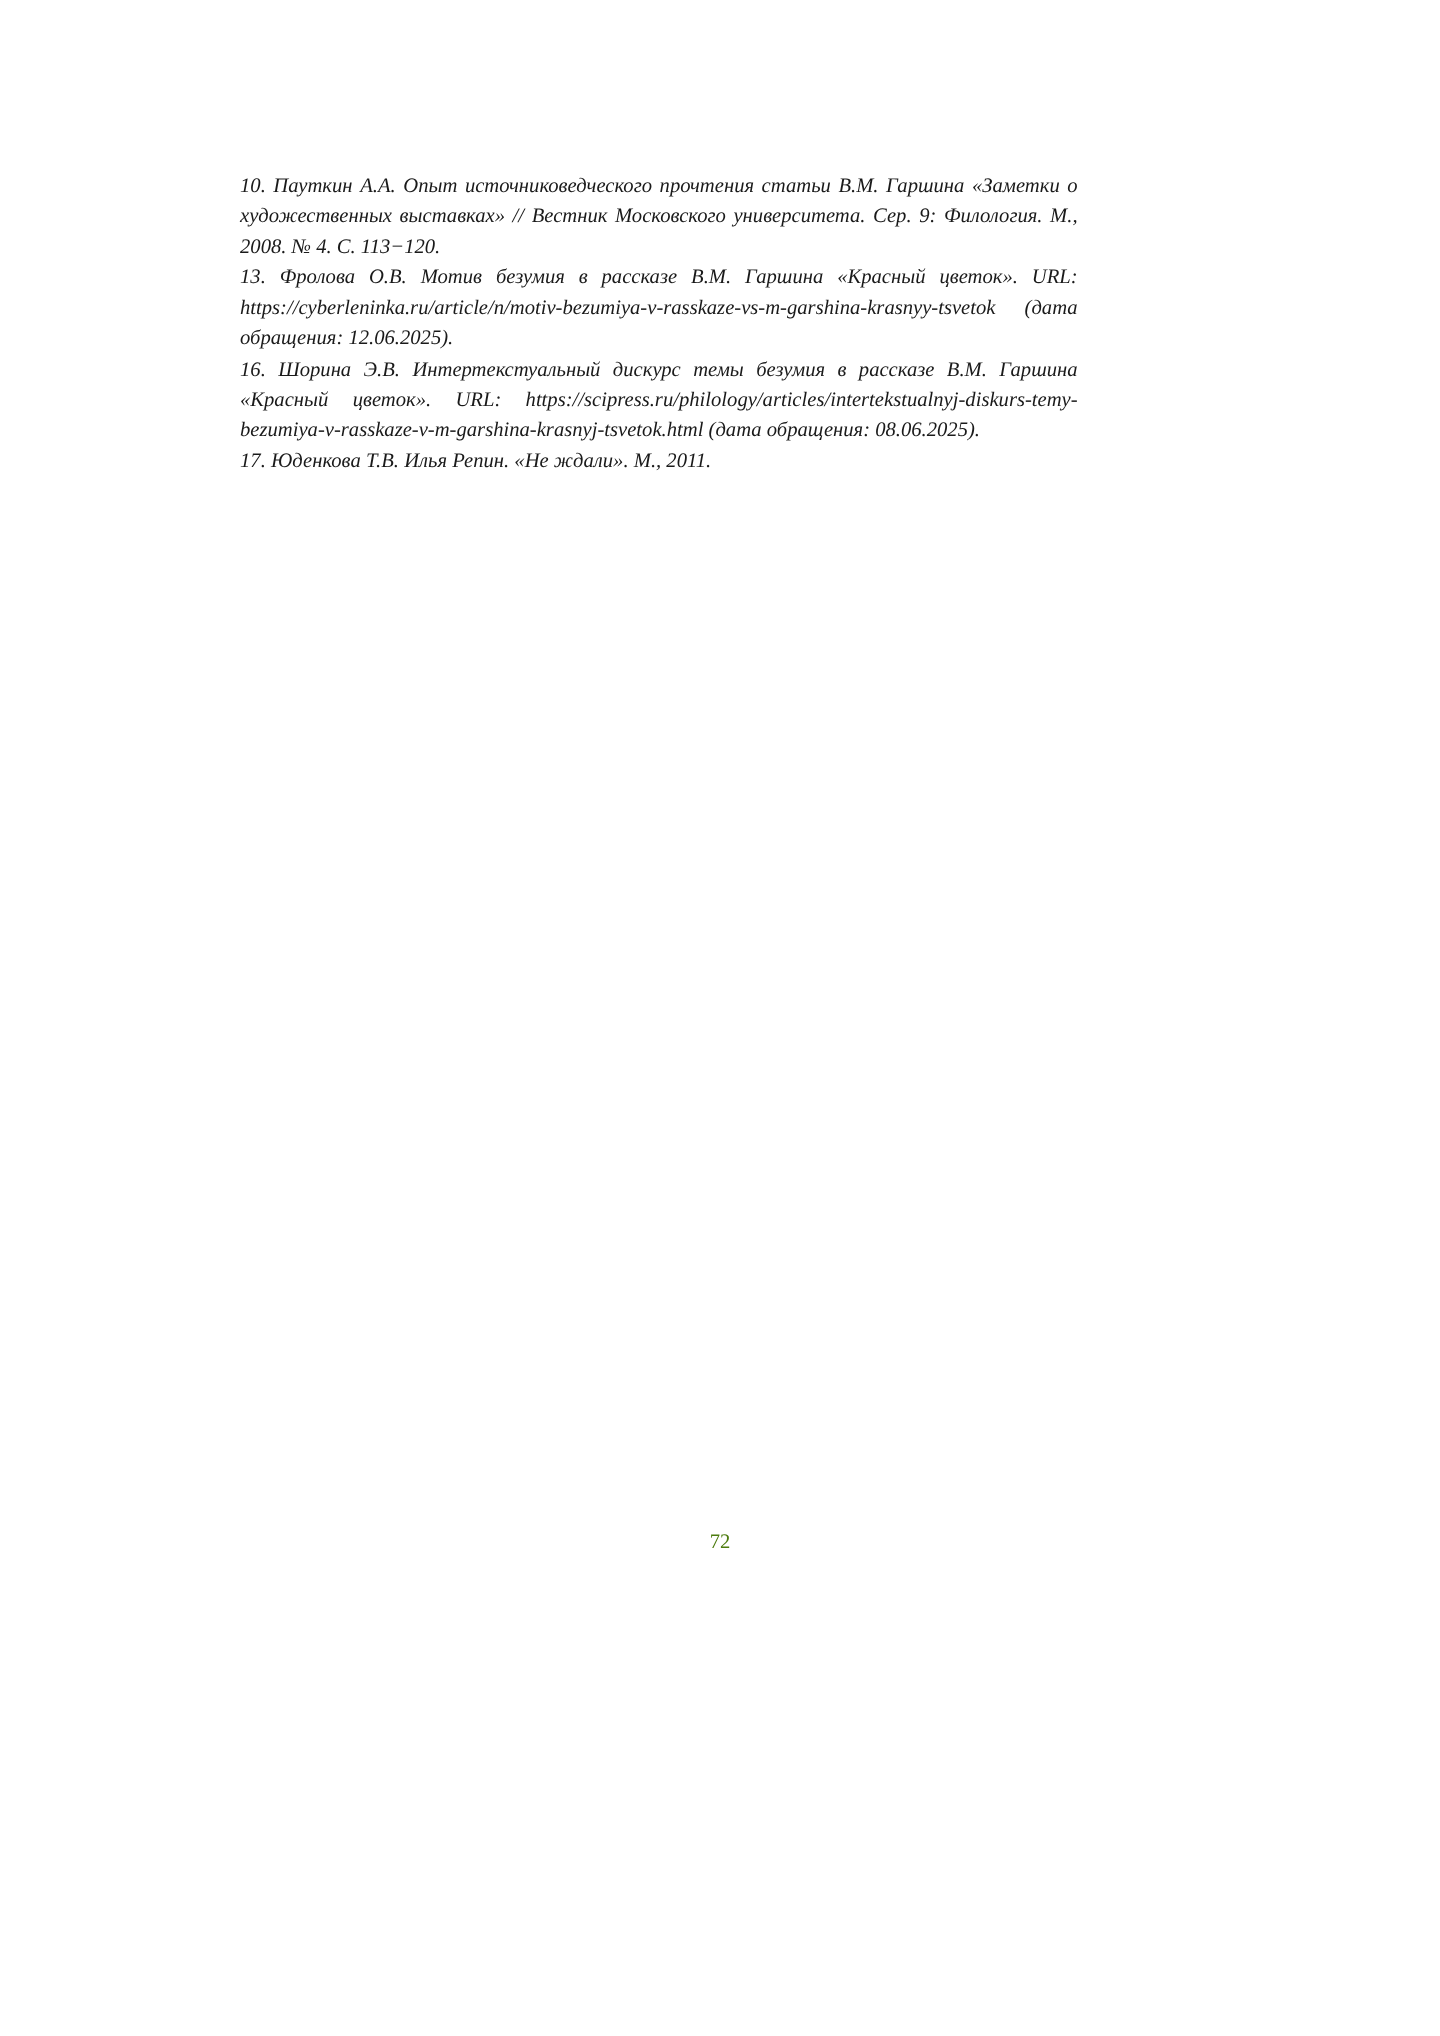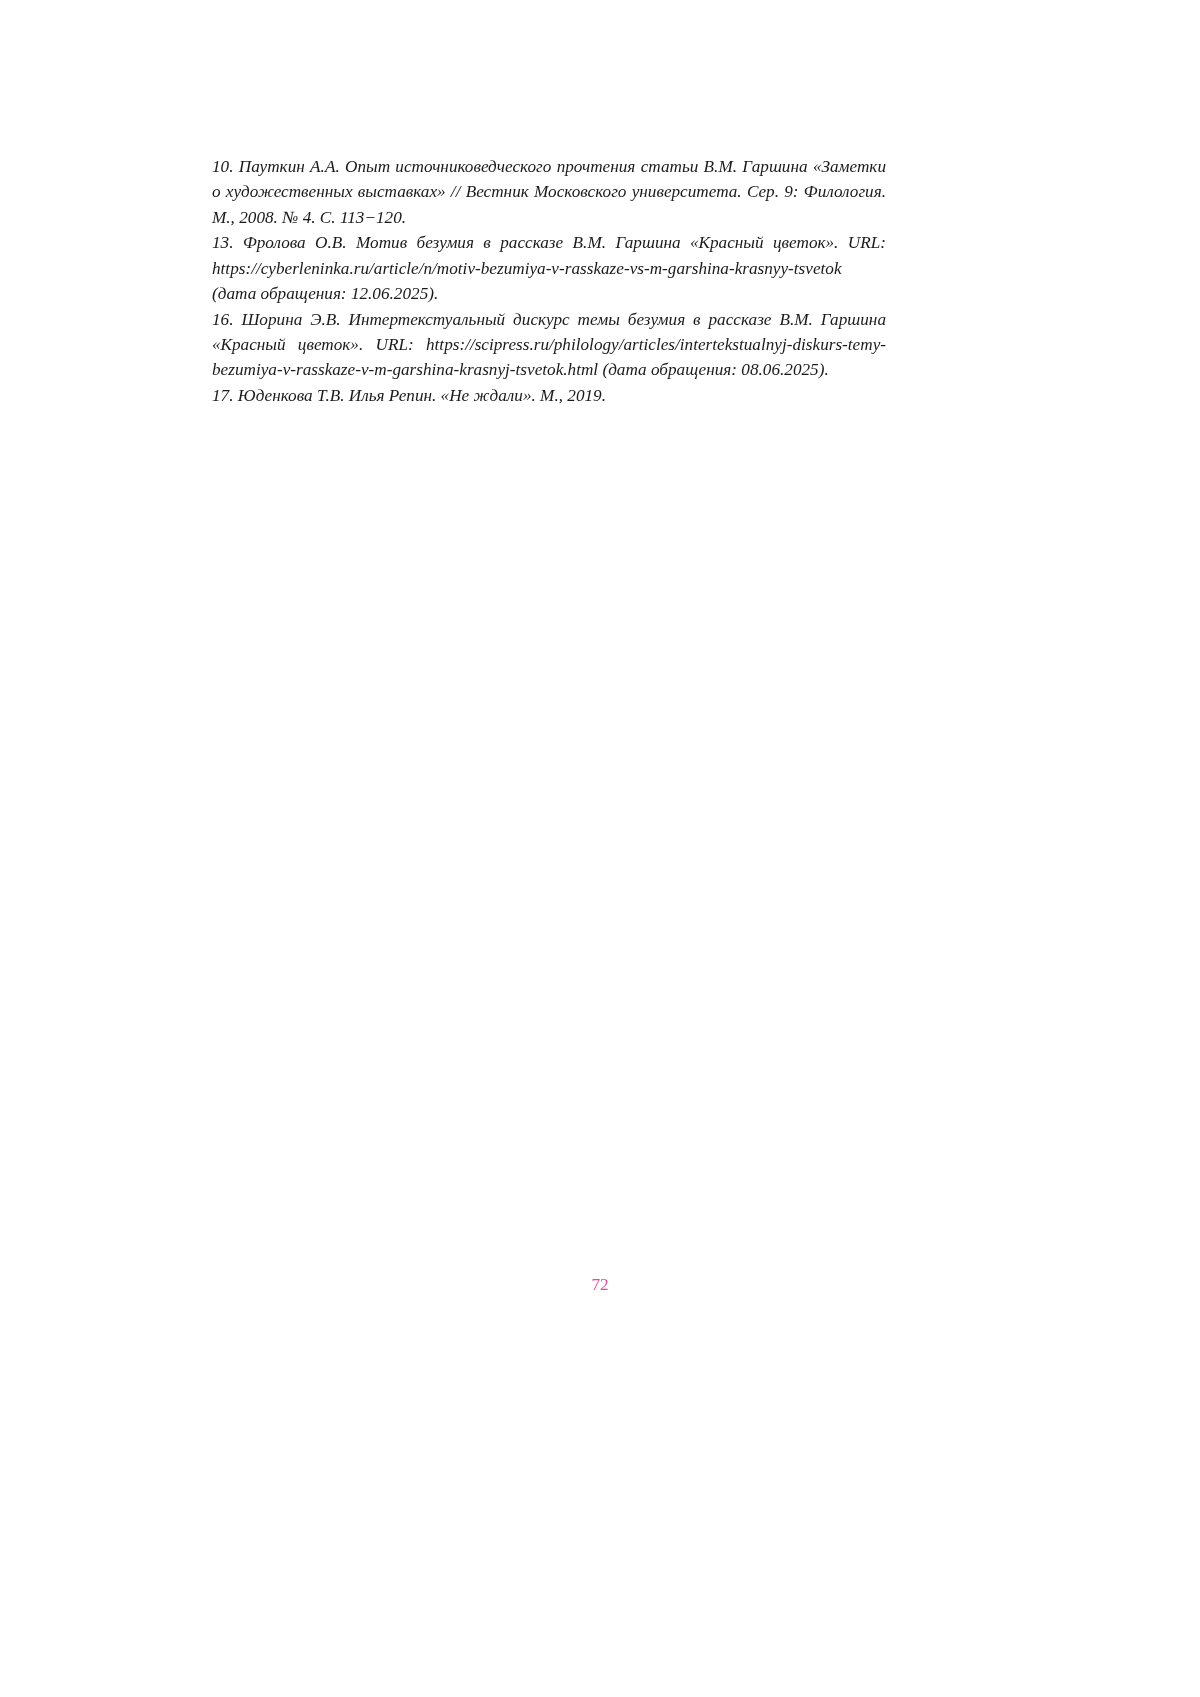--- a/index.html
+++ b/index.html
@@ -23,52 +23,52 @@
     background: #ffffff;
   }
   .content {
     position: absolute;
     left: 196px;
     top: 138px;
     width: 706px;
   }
   .ref-list {
     list-style: none;
-    margin: 16px;
+    margin: 4px;
     padding: 0;
   }
   .ref {
     font-style: italic;
     font-size: 17.2px;
     line-height: 1.47;
     text-align: justify;
     text-justify: inter-word;
     margin: 0 0 0.5px 0;
     hyphens: none;
   }
   .page-number {
     position: absolute;
     left: 0;
     top: 1275px;
     width: 1200px;
     text-align: center;
     font-size: 17.2px;
     font-style: normal;
-    color: #ec4899;
+    color: #4d7c0f;
   }
 </style>
 </head>
 <body>
 
 <div class="page">
 
   <div class="content">
     <ul class="ref-list">
       <li class="ref">10. Пауткин А.А. Опыт источниковедческого прочтения статьи В.М. Гаршина «Заметки о художественных выставках» // Вестник Московского университета. Сер. 9: Филология. М., 2008. № 4. С. 113−120.</li>
       <li class="ref">13. Фролова О.В. Мотив безумия в рассказе В.М. Гаршина «Красный цветок». URL: https://cyberleninka.ru/article/n/motiv-bezumiya-v-rasskaze-vs-m-garshina-krasnyy-tsvetok (дата обращения: 12.06.2025).</li>
       <li class="ref">16. Шорина Э.В. Интертекстуальный дискурс темы безумия в рассказе В.М. Гаршина «Красный цветок». URL: https://scipress.ru/philology/articles/intertekstualnyj-diskurs-temy-bezumiya-v-rasskaze-v-m-garshina-krasnyj-tsvetok.html (дата обращения: 08.06.2025).</li>
-      <li class="ref">17. Юденкова Т.В. Илья Репин. «Не ждали». М., 2019.</li>
+      <li class="ref">17. Юденкова Т.В. Илья Репин. «Не ждали». М., 2011.</li>
     </ul>
   </div>
 
   <div class="page-number">72</div>
 
 </div>
 
 </body></html>

